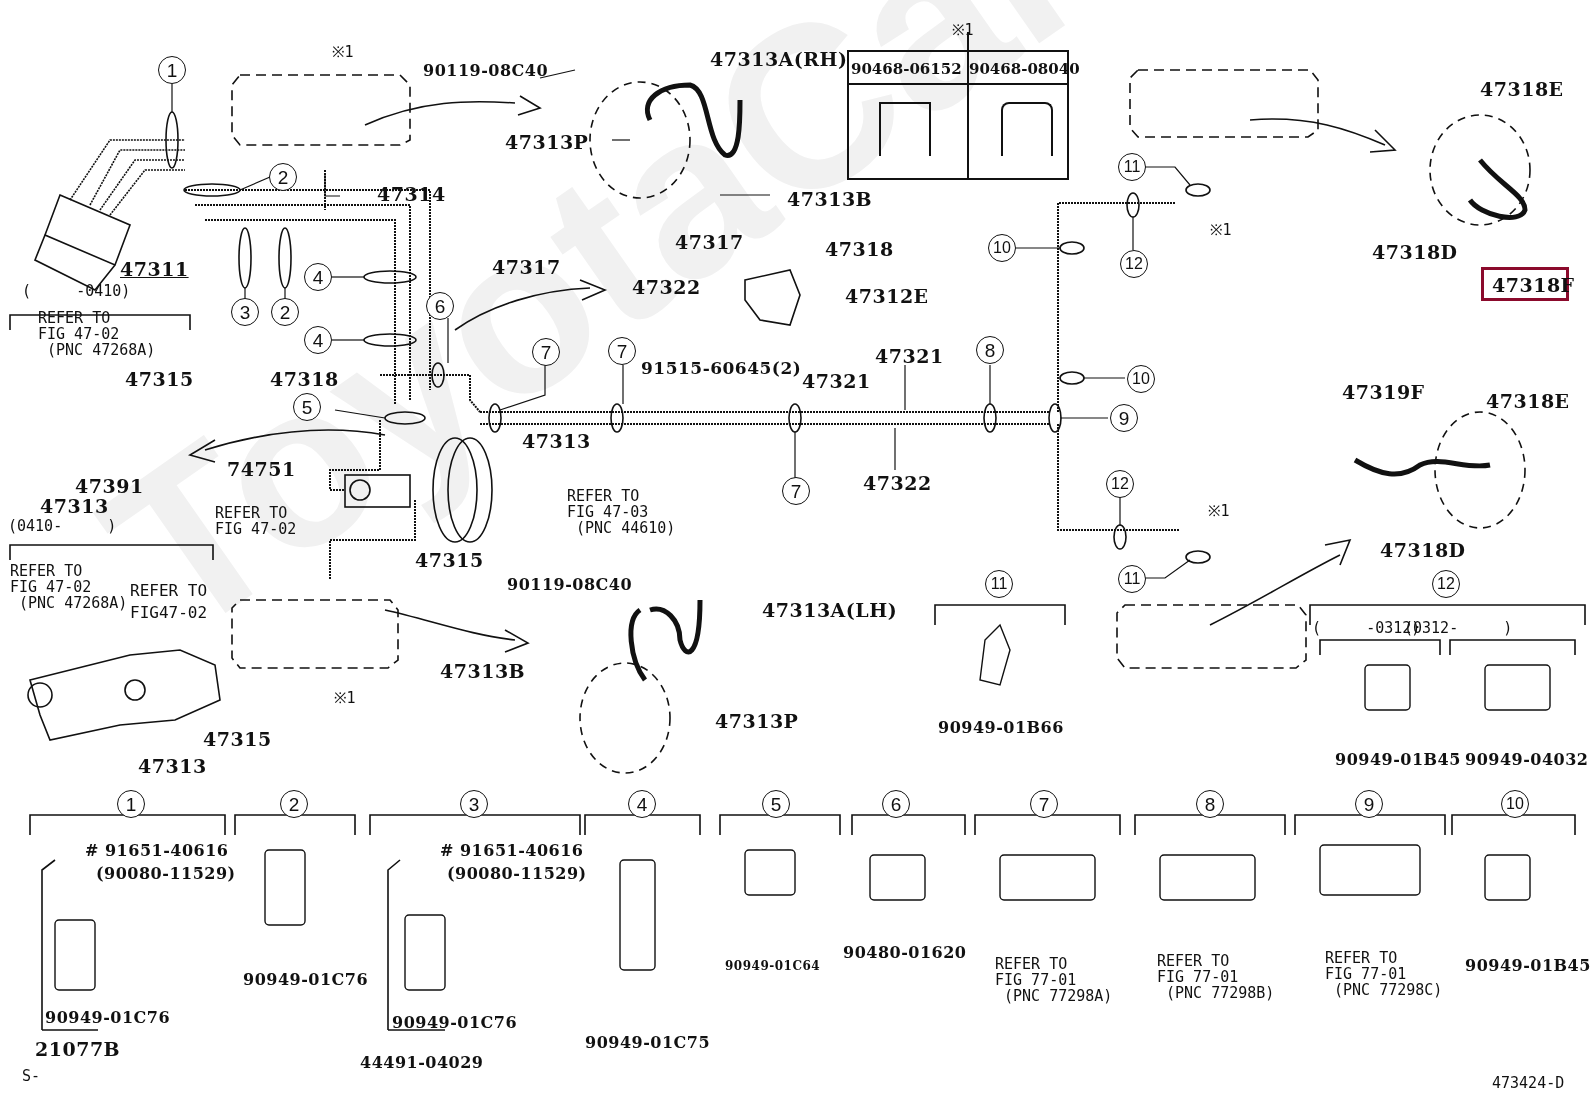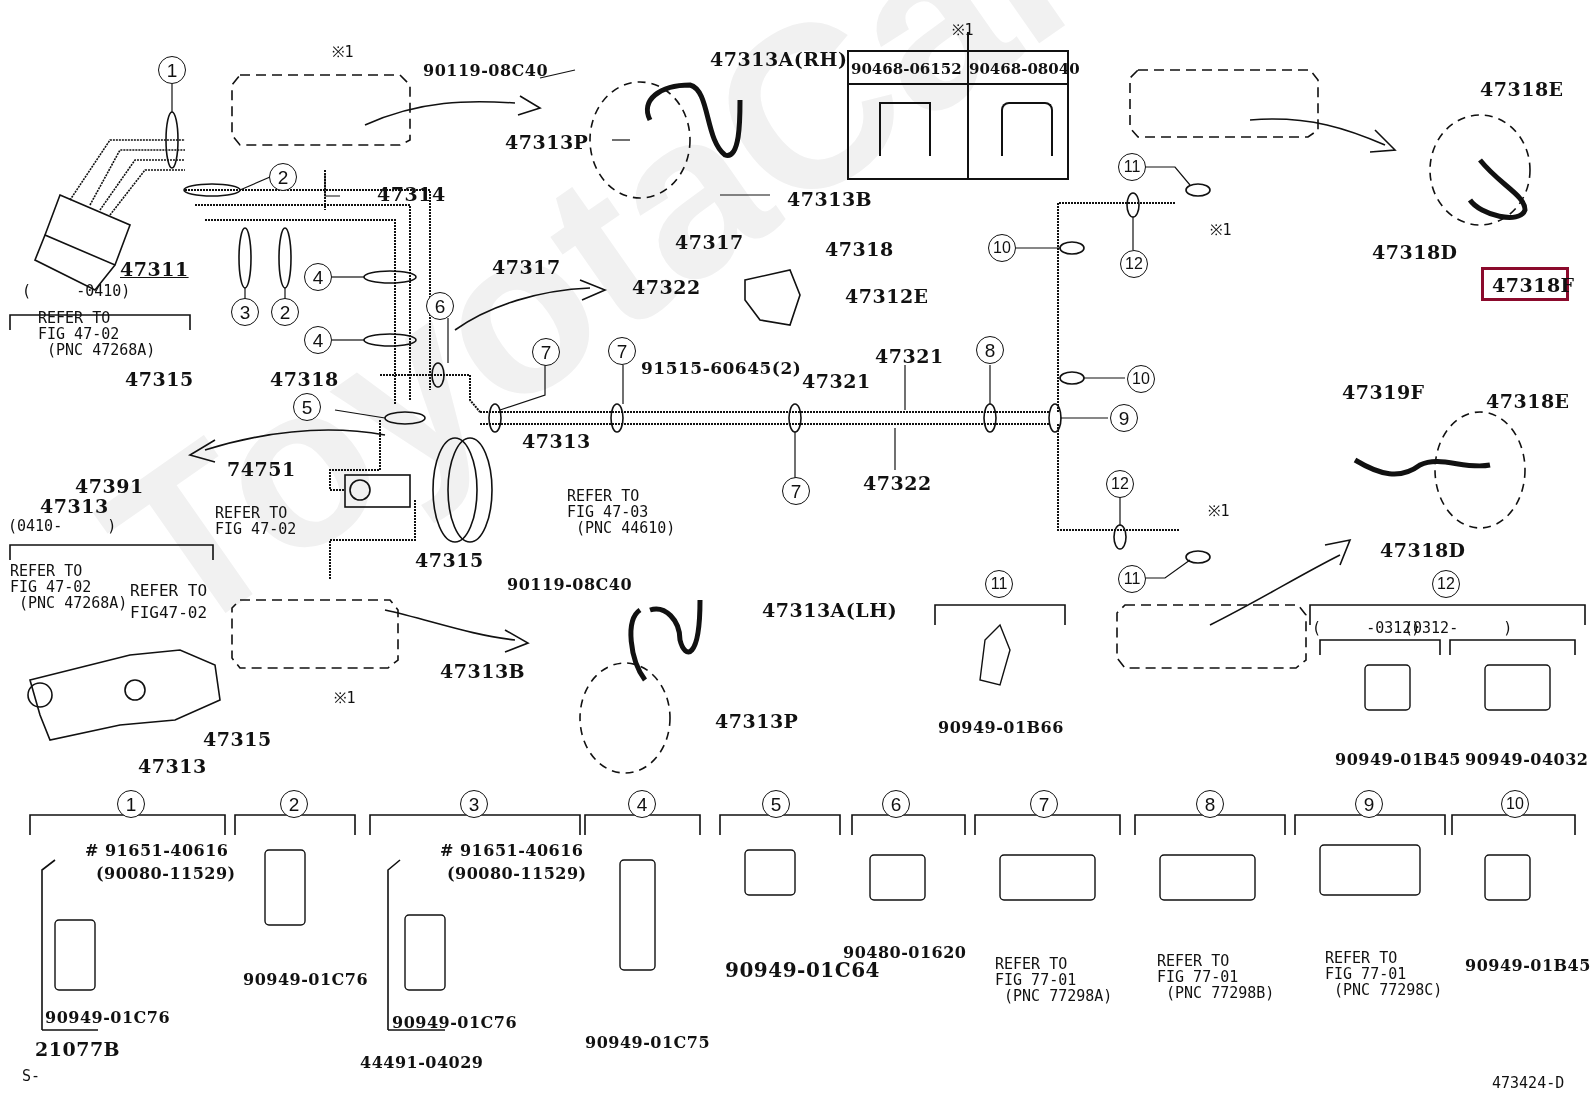--- a/index.html
+++ b/index.html
@@ -274,21 +274,21 @@
 <div class="circ" style="left:460px;top:790px;">3</div>
 <span class="lbl" style="left:440px;top:843px;font-size:16px;"># 91651-40616</span>
 <span class="lbl" style="left:447px;top:866px;font-size:16px;">(90080-11529)</span>
 <span class="lbl" style="left:392px;top:1015px;font-size:16px;">90949-01C76</span>
 <span class="lbl" style="left:360px;top:1055px;font-size:16px;">44491-04029</span>
 
 <div class="circ" style="left:628px;top:790px;">4</div>
 <span class="lbl" style="left:585px;top:1035px;font-size:16px;">90949-01C75</span>
 
 <div class="circ" style="left:762px;top:790px;">5</div>
-<span class="lbl" style="left:725px;top:960px;font-size:20px;text-align:center;">90949-01C64</span>
+<span class="lbl" style="left:725px;top:960px;font-size:12px;text-align:center;">90949-01C64</span>
 
 <div class="circ" style="left:882px;top:790px;">6</div>
 <span class="lbl" style="left:843px;top:945px;font-size:16px;text-align:center;">90480-01620</span>
 
 <div class="circ" style="left:1030px;top:790px;">7</div>
 <span class="note" style="left:995px;top:956px;">REFER TO
 FIG 77-01
  (PNC 77298A)</span>
 
 <div class="circ" style="left:1196px;top:790px;">8</div>

